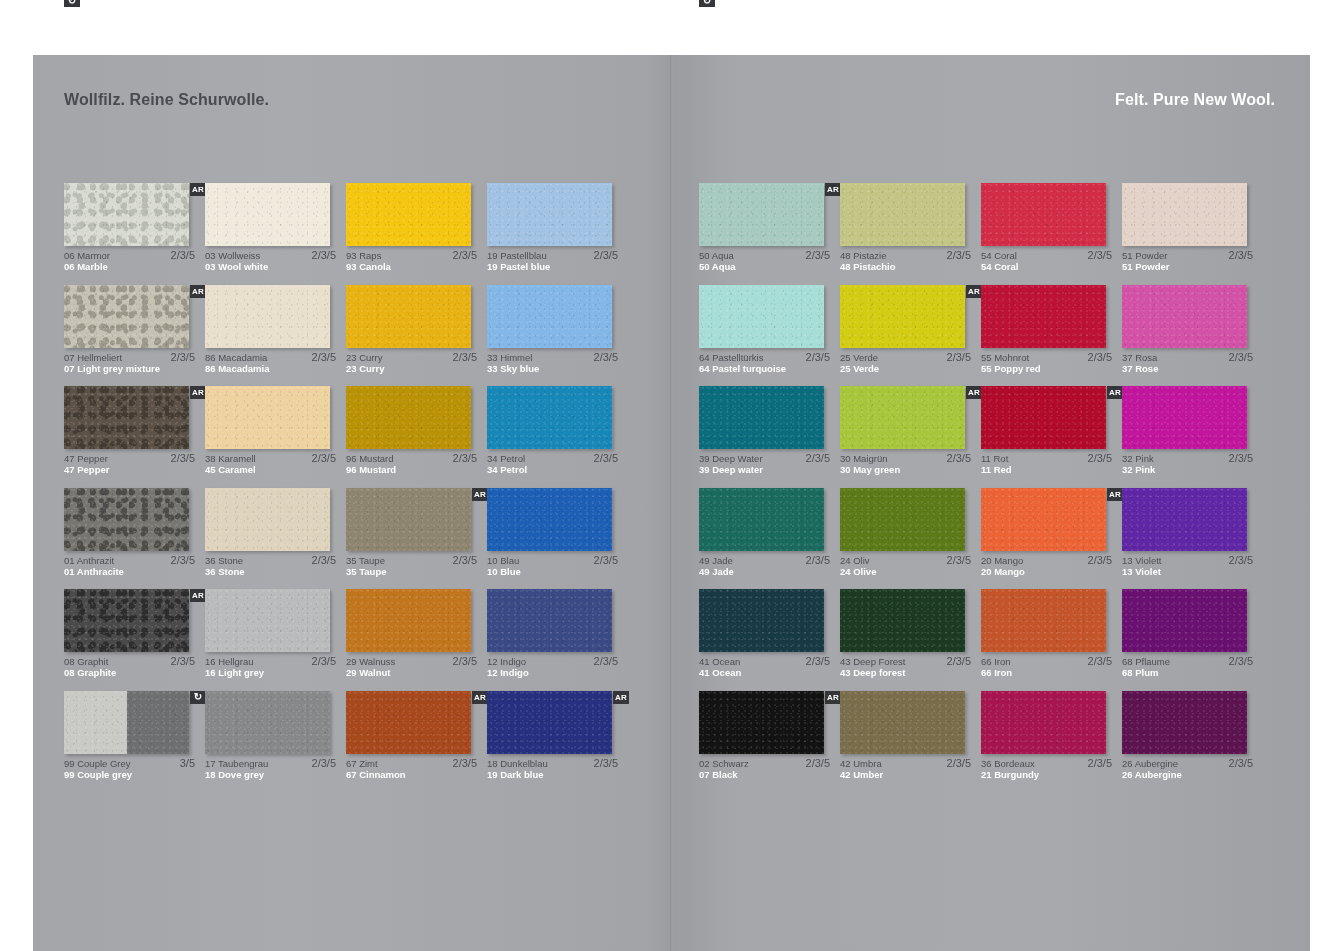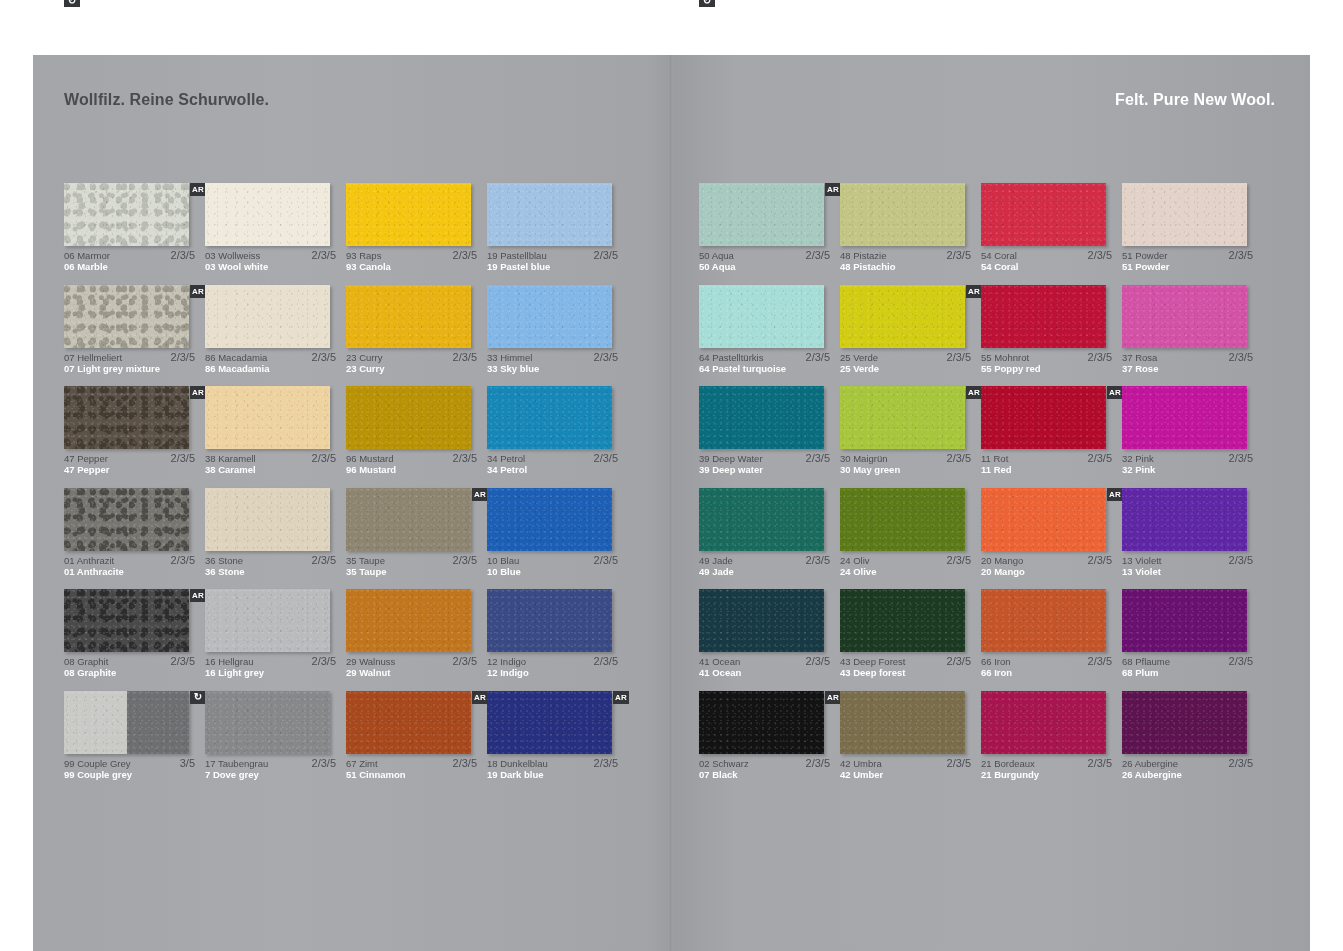--- a/index.html
+++ b/index.html
@@ -210,21 +210,21 @@
           <div class="name-en">47 Pepper</div>
         </div>
         <div class="cell">
           <div class="sw-wrap">
             <div class="swatch" style="background: rgb(238, 211, 161);"></div>
           </div>
           <div class="label-row">
             <span class="name-de">38 Karamell</span>
             <span class="thick">2/3/5</span>
           </div>
-          <div class="name-en">38 Caramel</div>
+          <div class="name-en">45 Caramel</div>
         </div>
         <div class="cell">
           <div class="sw-wrap">
             <div class="swatch" style="background: rgb(185, 146, 6);"></div>
           </div>
           <div class="label-row">
             <span class="name-de">96 Mustard</span>
             <span class="thick">2/3/5</span>
           </div>
           <div class="name-en">96 Mustard</div>
@@ -333,32 +333,32 @@
           <div class="name-en">99 Couple grey</div>
         </div>
         <div class="cell">
           <div class="sw-wrap">
             <div class="swatch" style="background: rgb(134, 136, 138);"></div>
           </div>
           <div class="label-row">
             <span class="name-de">17 Taubengrau</span>
             <span class="thick">2/3/5</span>
           </div>
-          <div class="name-en">7 Dove grey</div>
+          <div class="name-en">18 Dove grey</div>
         </div>
         <div class="cell">
           <div class="sw-wrap">
             <div class="swatch" style="background: rgb(168, 72, 29);"></div>
             <div class="badge">AR</div>
           </div>
           <div class="label-row">
             <span class="name-de">67 Zimt</span>
             <span class="thick">2/3/5</span>
           </div>
-          <div class="name-en">51 Cinnamon</div>
+          <div class="name-en">67 Cinnamon</div>
         </div>
         <div class="cell">
           <div class="sw-wrap">
             <div class="swatch" style="background: rgb(38, 48, 126);"></div>
             <div class="badge">AR</div>
           </div>
           <div class="label-row">
             <span class="name-de">18 Dunkelblau</span>
             <span class="thick">2/3/5</span>
           </div>
@@ -600,21 +600,21 @@
             <span class="name-de">42 Umbra</span>
             <span class="thick">2/3/5</span>
           </div>
           <div class="name-en">42 Umber</div>
         </div>
         <div class="cell">
           <div class="sw-wrap">
             <div class="swatch" style="background: rgb(167, 21, 79);"></div>
           </div>
           <div class="label-row">
-            <span class="name-de">21 Bordeaux</span>
+            <span class="name-de">36 Bordeaux</span>
             <span class="thick">2/3/5</span>
           </div>
           <div class="name-en">21 Burgundy</div>
         </div>
         <div class="cell">
           <div class="sw-wrap">
             <div class="swatch" style="background: rgb(93, 19, 80);"></div>
           </div>
           <div class="label-row">
             <span class="name-de">26 Aubergine</span>

